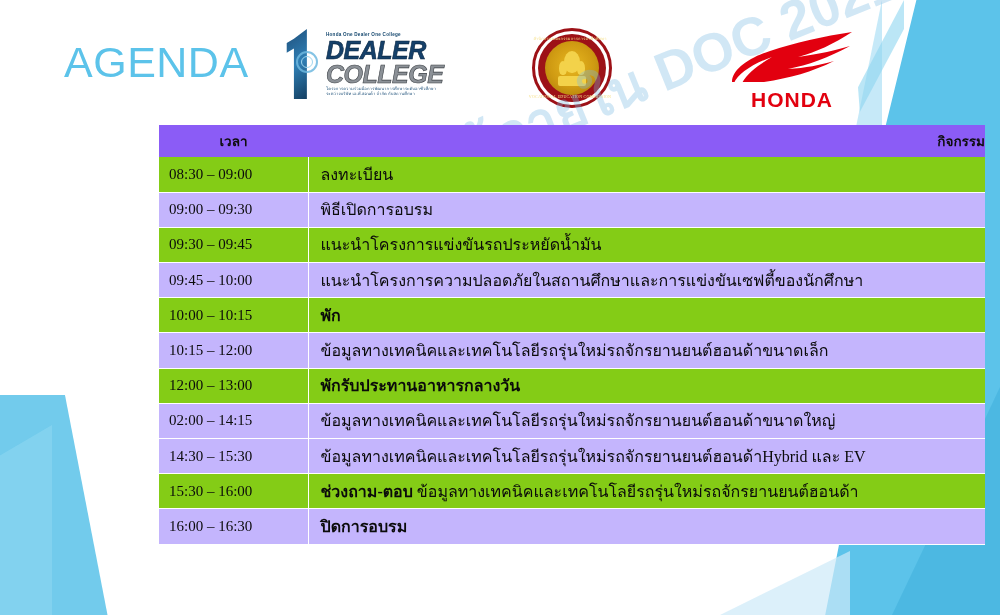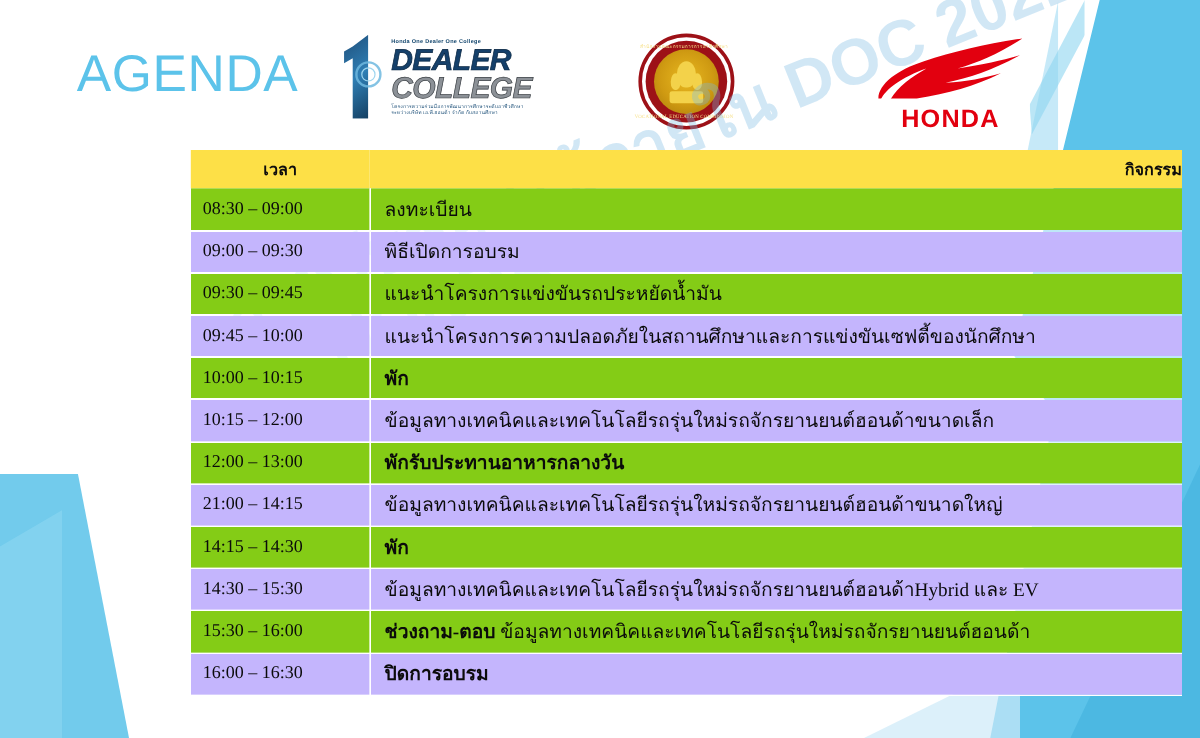--- a/index.html
+++ b/index.html
@@ -263,21 +263,21 @@
     left: 159px; top: 125px;
     width: 826px;
   }
   table.agenda {
     width: 100%;
     border-collapse: collapse;
     table-layout: fixed;
   }
   table.agenda col.c-time { width: 149px; }
   table.agenda th {
-    background: #fde047;
+    background: #8b5cf6;
     color: #0d0d0d;
     font-family: "Liberation Sans", sans-serif;
     font-size: 13.5px;
     font-weight: bold;
     height: 32px;
     padding: 0;
     border: none;
   }
   table.agenda th.th-time { text-align: center; }
   table.agenda th.th-act  { text-align: right; }
@@ -400,26 +400,22 @@
           </tr>
           <tr class="row-b">
             <td class="t-time">10:15 – 12:00</td>
             <td class="t-act red">ข้อมูลทางเทคนิคและเทคโนโลยีรถรุ่นใหม่รถจักรยานยนต์ฮอนด้าขนาดเล็ก</td>
           </tr>
           <tr class="row-a">
             <td class="t-time">12:00 – 13:00</td>
             <td class="t-act bold">พักรับประทานอาหารกลางวัน</td>
           </tr>
           <tr class="row-b">
-            <td class="t-time">21:00 – 14:15</td>
+            <td class="t-time">02:00 – 14:15</td>
             <td class="t-act">ข้อมูลทางเทคนิคและเทคโนโลยีรถรุ่นใหม่รถจักรยานยนต์ฮอนด้าขนาดใหญ่</td>
-          </tr>
-          <tr class="row-a">
-            <td class="t-time">14:15 – 14:30</td>
-            <td class="t-act bold">พัก</td>
           </tr>
           <tr class="row-b">
             <td class="t-time">14:30 – 15:30</td>
             <td class="t-act">ข้อมูลทางเทคนิคและเทคโนโลยีรถรุ่นใหม่รถจักรยานยนต์ฮอนด้าHybrid และ EV</td>
           </tr>
           <tr class="row-a">
             <td class="t-time">15:30 – 16:00</td>
             <td class="t-act"><span class="lead-bold">ช่วงถาม-ตอบ</span> ข้อมูลทางเทคนิคและเทคโนโลยีรถรุ่นใหม่รถจักรยานยนต์ฮอนด้า</td>
           </tr>
           <tr class="row-b">

